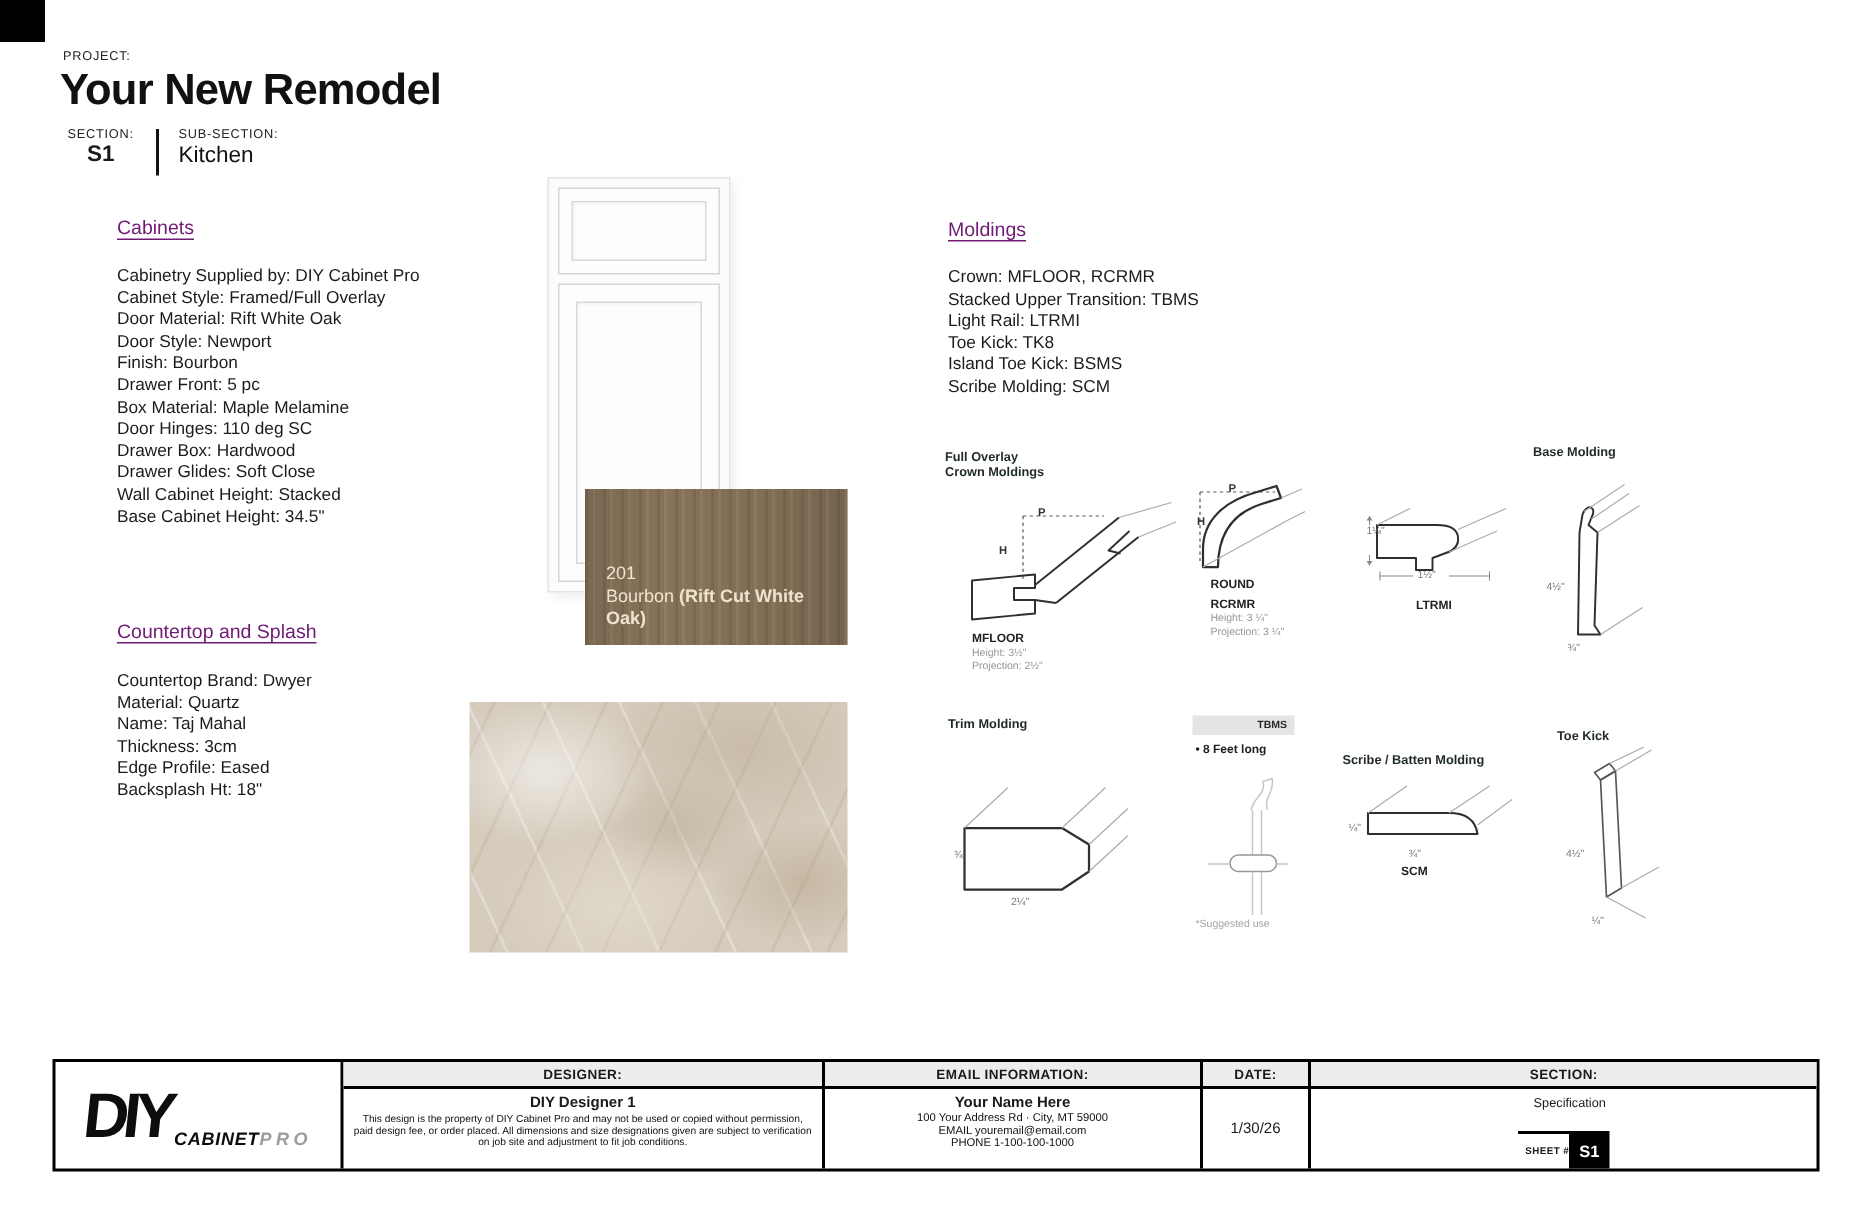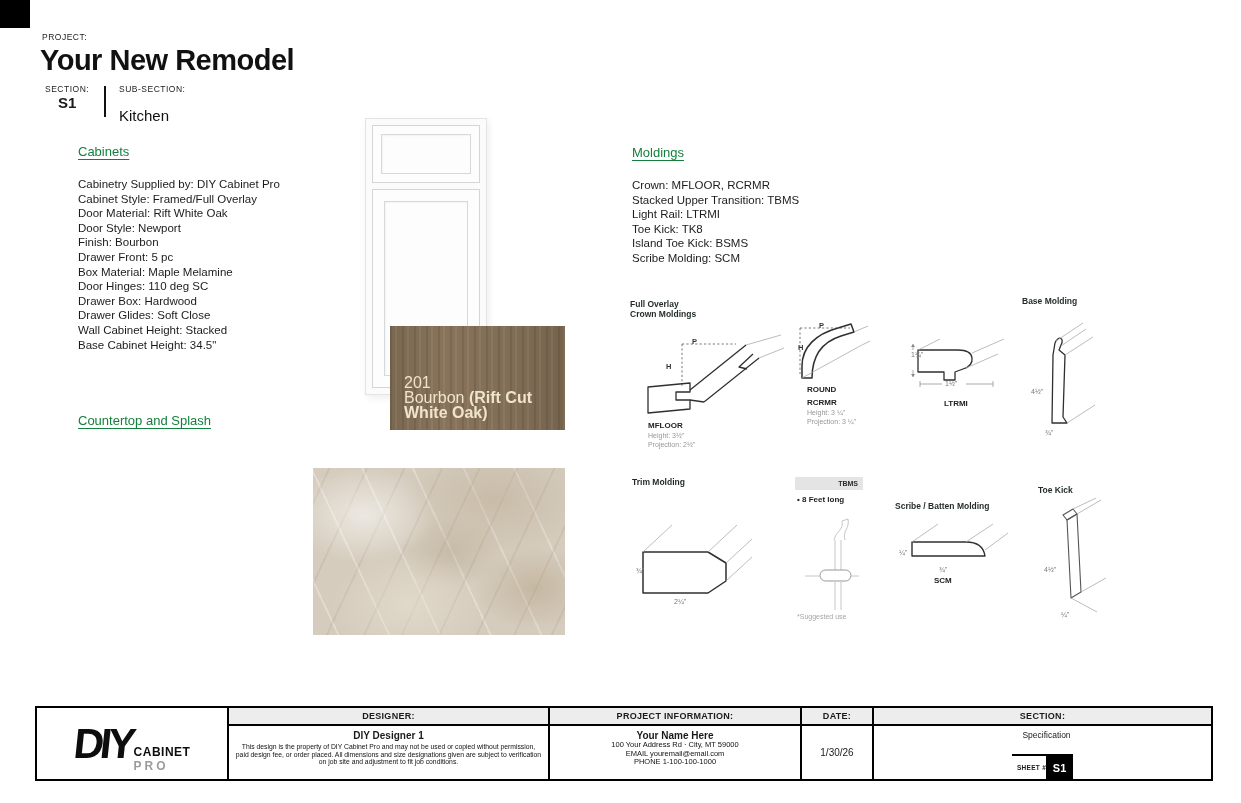--- a/index.html
+++ b/index.html
@@ -1,42 +1,42 @@
 <!DOCTYPE html>
 <html><head>
 <meta charset="utf-8">
 <style>
   html,body{margin:0;padding:0;background:#fff;}
   .sheet{position:relative;width:1241px;height:803px;background:#fff;overflow:hidden;
          font-family:"Liberation Sans",sans-serif;color:#1a1a1a;}
   .abs{position:absolute;}
   .label-sm{font-size:8.5px;letter-spacing:.5px;color:#222;}
   .proj-title{font-size:29px;font-weight:700;letter-spacing:-.5px;color:#111;}
-  .hdr-val{font-size:15px;color:#111;margin-top:12px;}
+  .hdr-val{font-size:15px;color:#111;}
   .sec-val{font-size:15px;font-weight:600;}
   .divider-v{width:2px;background:#111;}
-  .sec-heading{font-size:13px;color:#15803d;text-decoration:underline;text-underline-offset:3px;}
+  .sec-heading{font-size:13px;color:#701a75;text-decoration:underline;text-underline-offset:3px;}
   .spec-list{font-size:11.5px;line-height:14.6px;color:#1c1c1c;}
   .corner-square{left:0;top:0;width:30px;height:28px;background:#000;}
 
   
   .cabinet-sample{left:365px;top:118px;width:122px;height:277px;background:#fbfbfc;
     border:1px solid #e2e4e6;box-shadow:2px 3px 7px rgba(0,0,0,.07);box-sizing:border-box;
     padding:6px;display:flex;flex-direction:column;gap:6px;}
   .cab-drawer{height:56px;border:1px solid #d3d6d8;position:relative;background:#fdfdfe;}
   .cab-door{flex:1;border:1px solid #d3d6d8;position:relative;background:#fdfdfe;}
   .cab-panel{position:absolute;border:1px solid #d6d9db;box-shadow:inset 1px 1px 2px rgba(0,0,0,.04);}
   .cab-drawer .cab-panel{inset:8px;}
   .cab-door .cab-panel{inset:11px;}
   .wood-swatch{left:390px;top:326px;width:175px;height:104px;background-color:#87735a;
     background-image:
       repeating-linear-gradient(90deg,rgba(55,40,25,.14) 0 2px,transparent 2px 5px,rgba(255,240,220,.07) 5px 7px,transparent 7px 12px),
       linear-gradient(90deg,rgba(0,0,0,.10),transparent 30%,rgba(0,0,0,.05) 70%,rgba(0,0,0,.14));
     z-index:3;}
-  .swatch-text{position:absolute;left:14px;bottom:10px;color:#f0e4cd;font-size:16px;line-height:15px;}
+  .swatch-text{position:absolute;left:14px;bottom:10px;color:#f0e4cd;font-size:12px;line-height:15px;}
   .swatch-detail{font-weight:700;}
   .countertop-sample{left:313px;top:468px;width:252px;height:167px;background-color:#d5ccbd;
     background-image:
       radial-gradient(ellipse 120px 80px at 20% 28%,rgba(255,255,255,.55),transparent 60%),
       radial-gradient(ellipse 150px 90px at 72% 18%,rgba(186,170,144,.45),transparent 65%),
       radial-gradient(ellipse 100px 70px at 88% 72%,rgba(176,156,126,.42),transparent 60%),
       radial-gradient(ellipse 130px 90px at 38% 82%,rgba(232,224,210,.6),transparent 60%),
       radial-gradient(ellipse 90px 60px at 55% 50%,rgba(172,155,128,.35),transparent 60%),
       repeating-linear-gradient(115deg,transparent 0 14px,rgba(158,140,110,.16) 14px 16px,transparent 16px 34px),
       repeating-linear-gradient(65deg,transparent 0 22px,rgba(255,255,255,.28) 22px 24px,transparent 24px 46px);}
@@ -73,21 +73,21 @@
   .tb-sheettitle{font-size:11px;font-weight:700;justify-content:center;}
   .tb-date{font-size:10px;justify-content:center;}
   .section-body{align-items:center;}
   .spec-label{flex:1;font-size:8.5px;padding:4px 0 0 8px;}
   .sheet-row{height:23px;border-top:2px solid #000;display:flex;align-items:center;}
   .sheet-label{font-size:6.5px;font-weight:600;padding-left:5px;letter-spacing:.3px;}
   .sheet-box{margin-left:auto;width:27px;height:100%;background:#000;color:#fff;
     display:flex;align-items:center;justify-content:center;font-size:11px;font-weight:700;}
   .logo-col{align-items:center;justify-content:center;flex-direction:row;gap:2px;}
   .logo-diy{font-size:42px;font-weight:900;letter-spacing:-4px;color:#0d0d0d;transform:skewX(-6deg);}
-  .logo-side{display:flex;flex-direction:column;margin-top:30px;}
+  .logo-side{display:flex;flex-direction:row;margin-top:30px;font-style:italic;}
   .logo-cabinet{font-size:12px;font-weight:800;color:#0d0d0d;letter-spacing:.5px;}
   .logo-pro{font-size:12px;font-weight:600;color:#9c9c9c;letter-spacing:3px;}
 </style>
 </head>
 <body>
 
 <div class="sheet">
 
   <div class="abs corner-square"></div>
   <div class="abs label-sm" style="left:42px;top:32px">PROJECT:</div>
@@ -108,20 +108,28 @@
     <div>Drawer Front: 5 pc</div>
     <div>Box Material: Maple Melamine</div>
     <div>Door Hinges: 110 deg SC</div>
     <div>Drawer Box: Hardwood</div>
     <div>Drawer Glides: Soft Close</div>
     <div>Wall Cabinet Height: Stacked</div>
     <div>Base Cabinet Height: 34.5"</div>
   </div>
 
   <div class="abs sec-heading" style="left:78px;top:413px">Countertop and Splash</div>
+  <div class="abs spec-list" style="left:78px;top:447px">
+    <div>Countertop Brand: Dwyer</div>
+    <div>Material: Quartz</div>
+    <div>Name: Taj Mahal</div>
+    <div>Thickness: 3cm</div>
+    <div>Edge Profile: Eased</div>
+    <div>Backsplash Ht: 18"</div>
+  </div>
 
   <div class="abs cabinet-sample">
     <div class="cab-drawer">
         <div class="cab-panel"></div>
       </div>
     <div class="cab-door">
         <div class="cab-panel"></div>
       </div>
   </div>
   <div class="abs wood-swatch">
@@ -260,21 +268,21 @@
       </span>
     </div>
     <div class="tb-col" style="width:321px">
       <div class="tb-header">DESIGNER:</div>
       <div class="tb-body">
         <div class="tb-name">DIY Designer 1</div>
         <div class="tb-disclaimer">This design is the property of DIY Cabinet Pro and may not be used or copied without permission, paid design fee, or order placed. All dimensions and size designations given are subject to verification on job site and adjustment to fit job conditions.</div>
       </div>
     </div>
     <div class="tb-col" style="width:252px">
-      <div class="tb-header">PROJECT INFORMATION:</div>
+      <div class="tb-header">EMAIL INFORMATION:</div>
       <div class="tb-body">
         <div class="tb-name">Your Name Here</div>
         <div class="tb-clientline">100 Your Address Rd · City, MT 59000</div>
         <div class="tb-clientline">EMAIL youremail@email.com</div>
         <div class="tb-clientline">PHONE 1-100-100-1000</div>
       </div>
     </div>
     <div class="tb-col" style="width:72px">
       <div class="tb-header">DATE:</div>
       <div class="tb-body tb-date">1/30/26</div>

